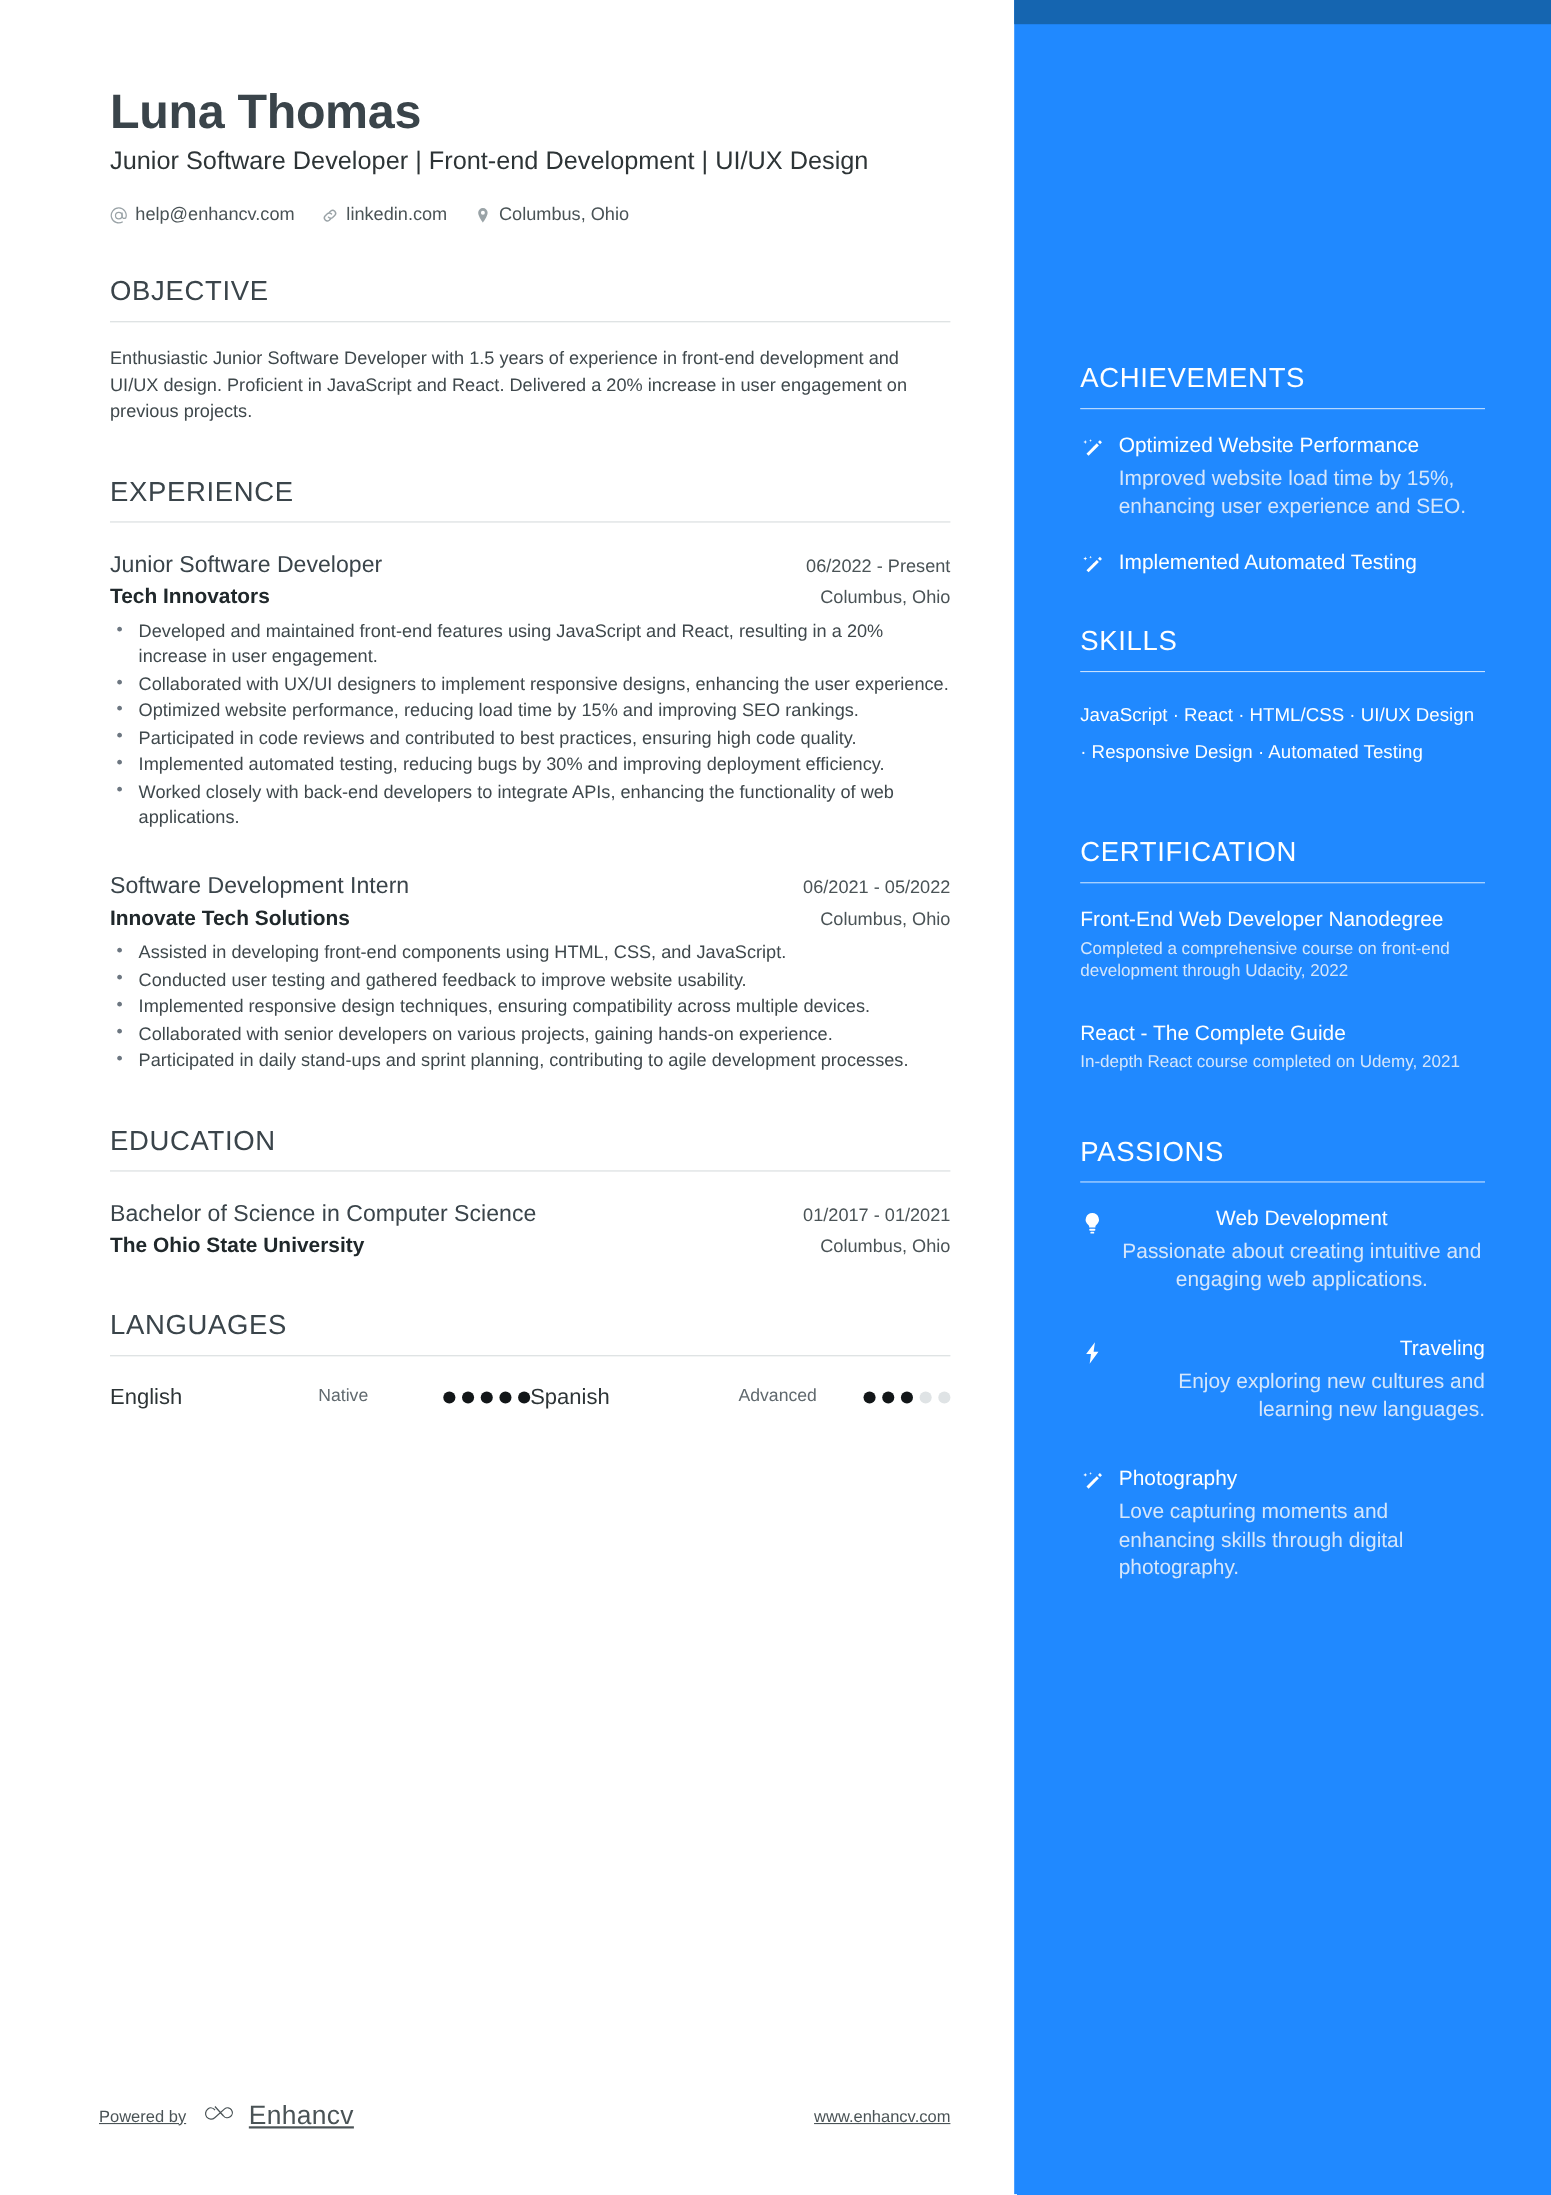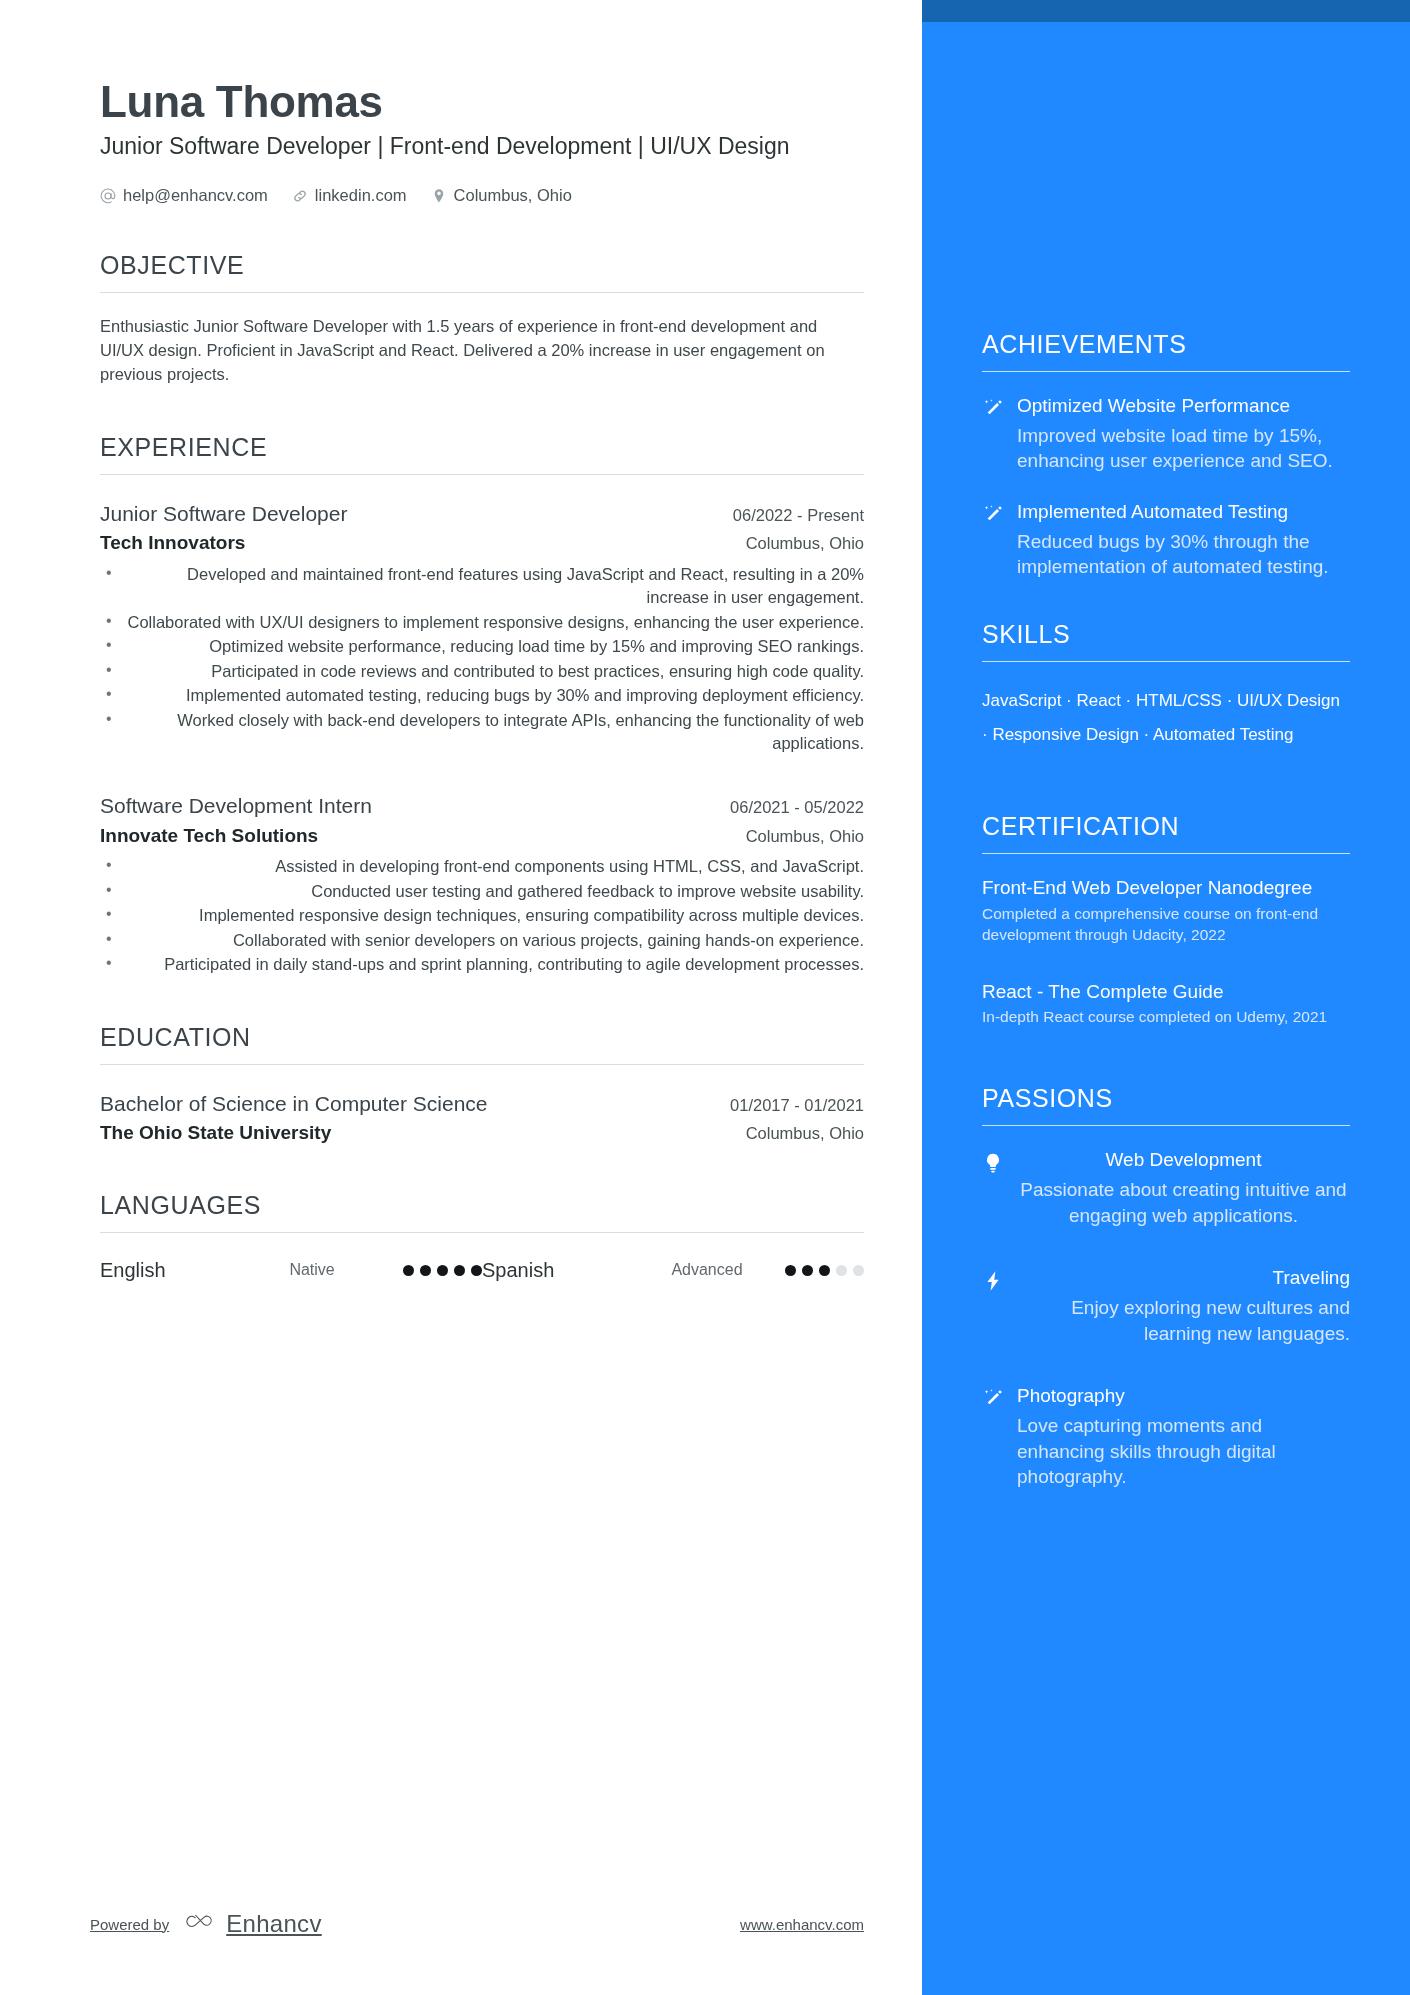--- a/index.html
+++ b/index.html
@@ -143,21 +143,20 @@
   .entry-org {
     font-size: 19px;
     font-weight: 700;
     color: #20282b;
     line-height: 1.25;
   }
   .bullets {
     list-style: none;
     margin: 8px 0 0 0;
     padding: 0;
-    text-align: right;
   }
   .bullets li {
     position: relative;
     padding-left: 26px;
     font-size: 16.5px;
     line-height: 1.42;
     color: #3f484c;
     margin-bottom: 1px;
     max-width: 775px;
   }
@@ -472,21 +471,20 @@
             <svg viewBox="0 0 22 22" width="22" height="22" fill="#ffffff">
               <path d="M15.1 5.0l1.9 1.9L7.6 16.3 5.7 14.4 15.1 5.0z"></path>
               <path d="M17.9 2.2l1.9 1.9-1.7 1.7-1.9-1.9 1.7-1.7z"></path>
               <path d="M4.6 2.0l.5 1.3 1.3.5-1.3.5-.5 1.3-.5-1.3L2.8 3.8l1.3-.5.5-1.3z"></path>
               <path d="M9.4 1.2l.35.95.95.35-.95.35-.35.95-.35-.95L8.1 2.5l.95-.35.35-.95z"></path>
               <path d="M12.4 7.6l.3.8.8.3-.8.3-.3.8-.3-.8-.8-.3.8-.3.3-.8z"></path>
             </svg>
           </span>
           <div class="sb-item-body">
             <div class="sb-item-title">Implemented Automated Testing</div>
-            <div class="sb-item-desc nopad">Reduced bugs by 30% through the implementation of automated testing.</div>
           </div>
         </div>
       </div>
 
       <div class="sb-section">
         <h2 class="sb-title">SKILLS</h2>
         <div class="sb-rule"></div>
         <div class="skills-text">JavaScript · React · HTML/CSS · UI/UX Design · Responsive Design · Automated Testing</div>
       </div>
 

